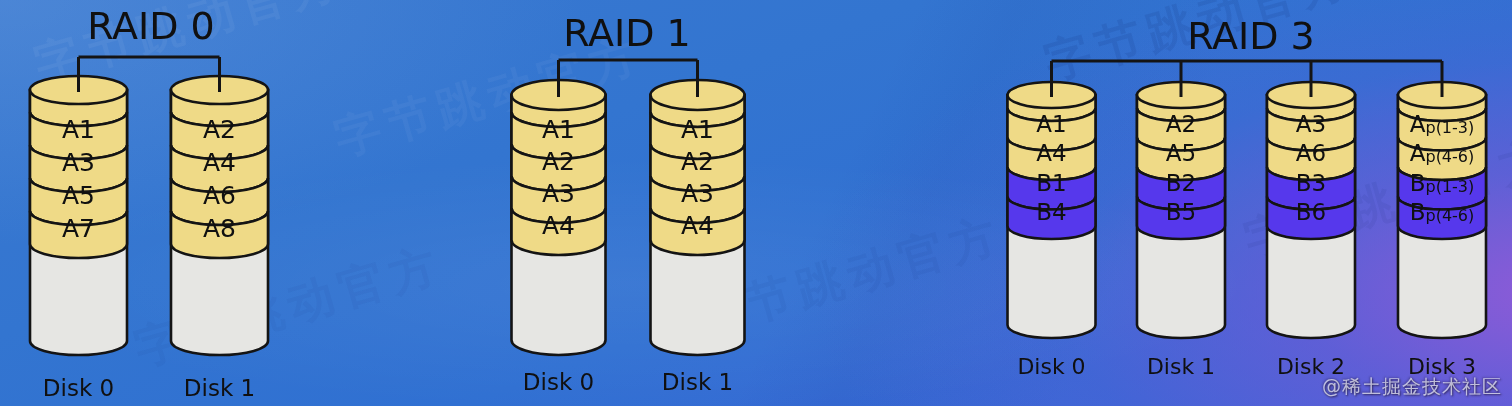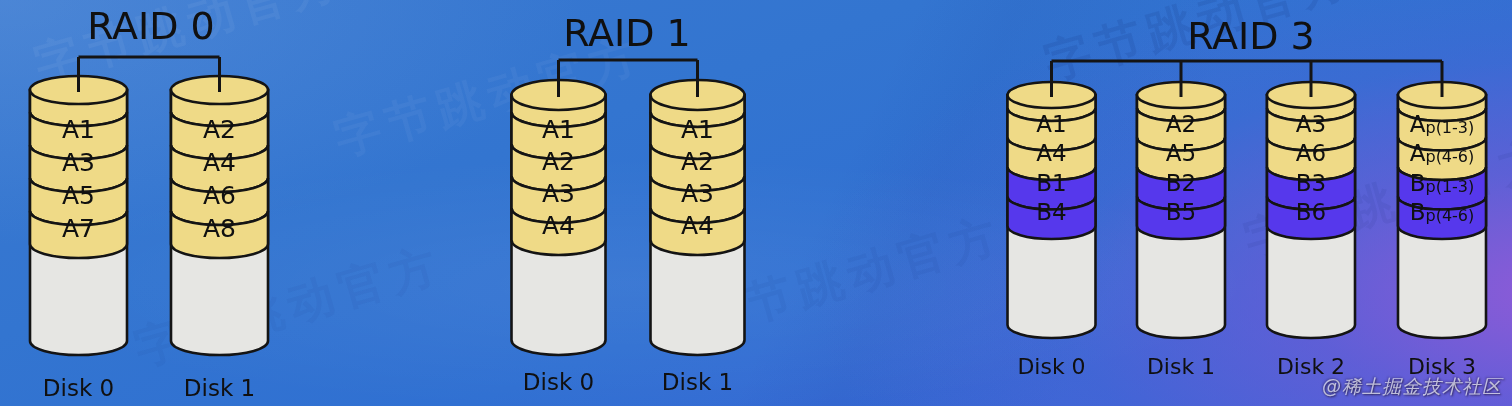--- a/index.html
+++ b/index.html
@@ -24,21 +24,20 @@
   .wm-a{left:30px;top:-8px;color:rgba(255,255,255,0.05);}
   .wm-b{left:330px;top:66px;color:rgba(255,255,255,0.045);}
   .wm-c{left:690px;top:246px;color:rgba(16,32,110,0.055);}
   .wm-d{left:1040px;top:-10px;color:rgba(14,28,100,0.10);}
   .wm-e{left:1240px;top:168px;color:rgba(14,28,100,0.07);}
   .wm-f{left:130px;top:276px;color:rgba(16,32,110,0.05);}
   .community-wm{
     position:absolute;right:10px;bottom:6px;font-size:19px;letter-spacing:1px;
     color:rgba(226,226,238,0.78);
     text-shadow:1px 1px 2px rgba(35,25,60,0.85), -1px -1px 2px rgba(35,25,60,0.35);
-    font-style:italic;
   }
   svg text{user-select:none;}
 </style>
 </head>
 <body>
 
 <div class="stage">
   <div class="bg-swoosh"></div>
 
   <div class="brand-wm wm-a">字节跳动官方</div>

